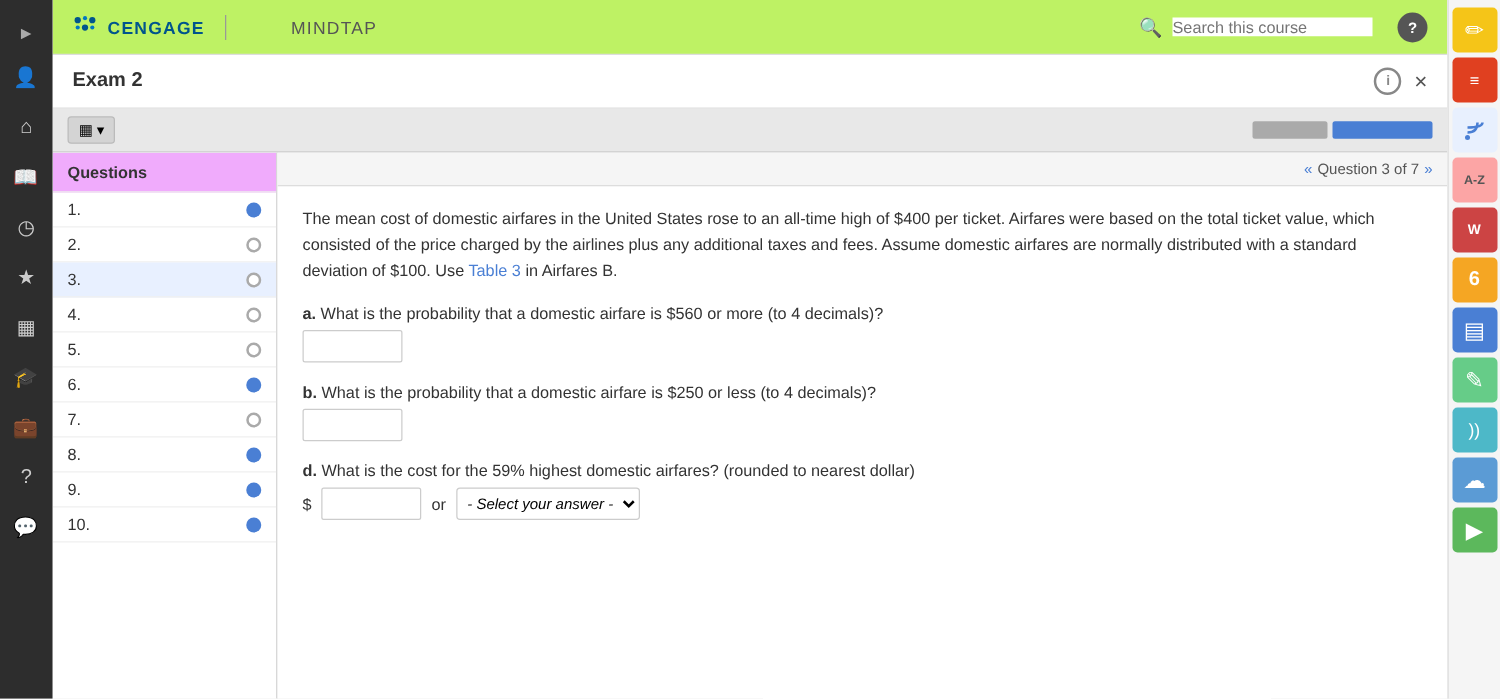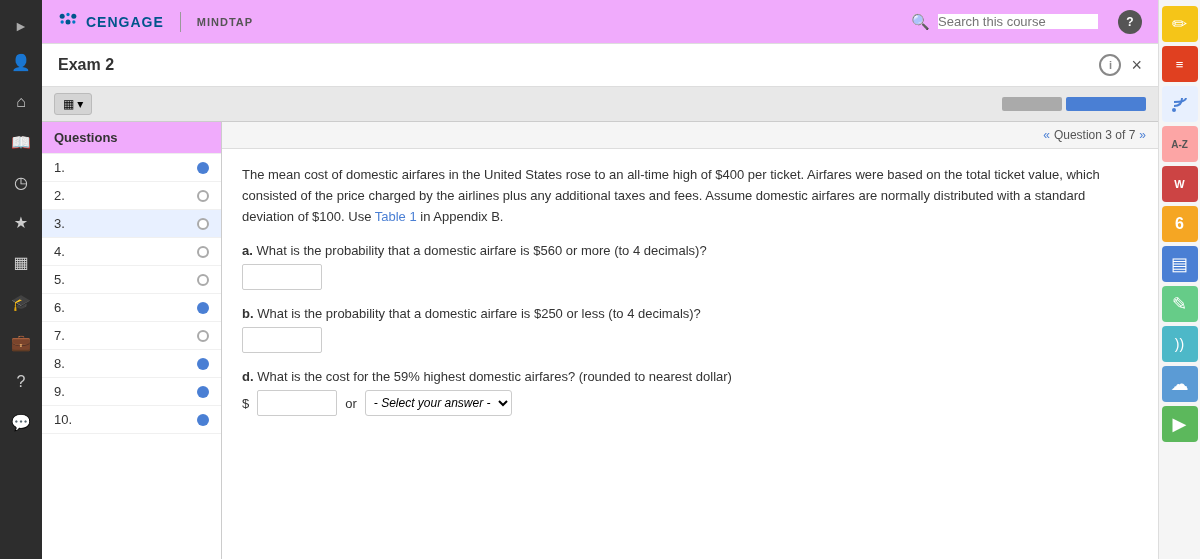--- a/index.html
+++ b/index.html
@@ -72,21 +72,21 @@
     
     #main {
       flex: 1;
       display: flex;
       flex-direction: column;
       overflow: hidden;
     }
 
     
     #topbar {
-      background: #f0abfc;
+      background: #bef264;
       height: 44px;
       display: flex;
       align-items: center;
       padding: 0 16px;
       border-bottom: 1px solid #ddd;
       flex-shrink: 0;
     }
     #logo-area {
       display: flex;
       align-items: center;
@@ -102,24 +102,25 @@
       color: #00558c;
       letter-spacing: 1px;
     }
     .divider-v {
       width: 1px;
       height: 20px;
       background: #999;
       margin: 0 8px;
     }
     .mindtap-text {
-      font-size: 11px;
-      font-weight: bold;
+      font-size: 14px;
+      font-weight: normal;
       color: #555;
       letter-spacing: 1px;
+      margin-left: 36px;
     }
     #search-area {
       margin-left: auto;
       display: flex;
       align-items: center;
       gap: 8px;
     }
     .search-icon { color: #666; font-size: 15px; }
     #search-input {
       border: none;
@@ -448,22 +449,22 @@
     <div id="question-content">
       <div class="question-nav-bar">
         <span class="nav-arrow">«</span>
         <span>Question 3 of 7</span>
         <span class="nav-arrow">»</span>
       </div>
 
       <div class="question-body">
         <p class="question-text">
           <span>The mean cost of domestic airfares in the United States rose to an all-time high of $400 per ticket. Airfares were based on the total ticket value, which consisted of the price charged by the airlines plus any additional taxes and fees. Assume domestic airfares are normally distributed with a standard deviation of $100. Use</span>
-          <a href="#">Table 1</a>
-          <span>in Appendix B.</span>
+          <a href="#">Table 3</a>
+          <span>in Airfares B.</span>
         </p>
 
         <div class="sub-question">
           <p class="sub-q-label">
             <strong>a.</strong>
             <span>What is the probability that a domestic airfare is $560 or more (to 4 decimals)?</span>
           </p>
           <input type="text" class="answer-input" style="">
         </div>
 

